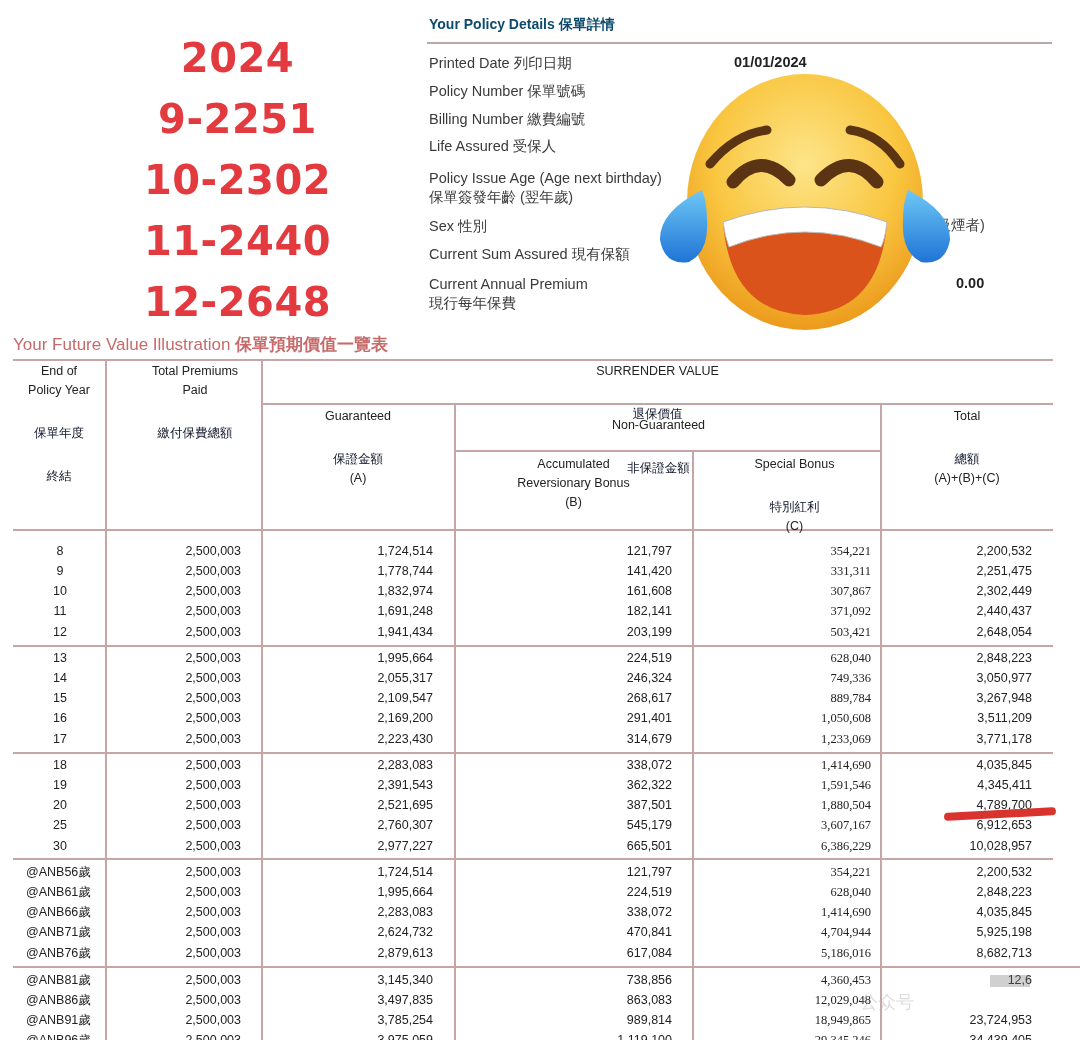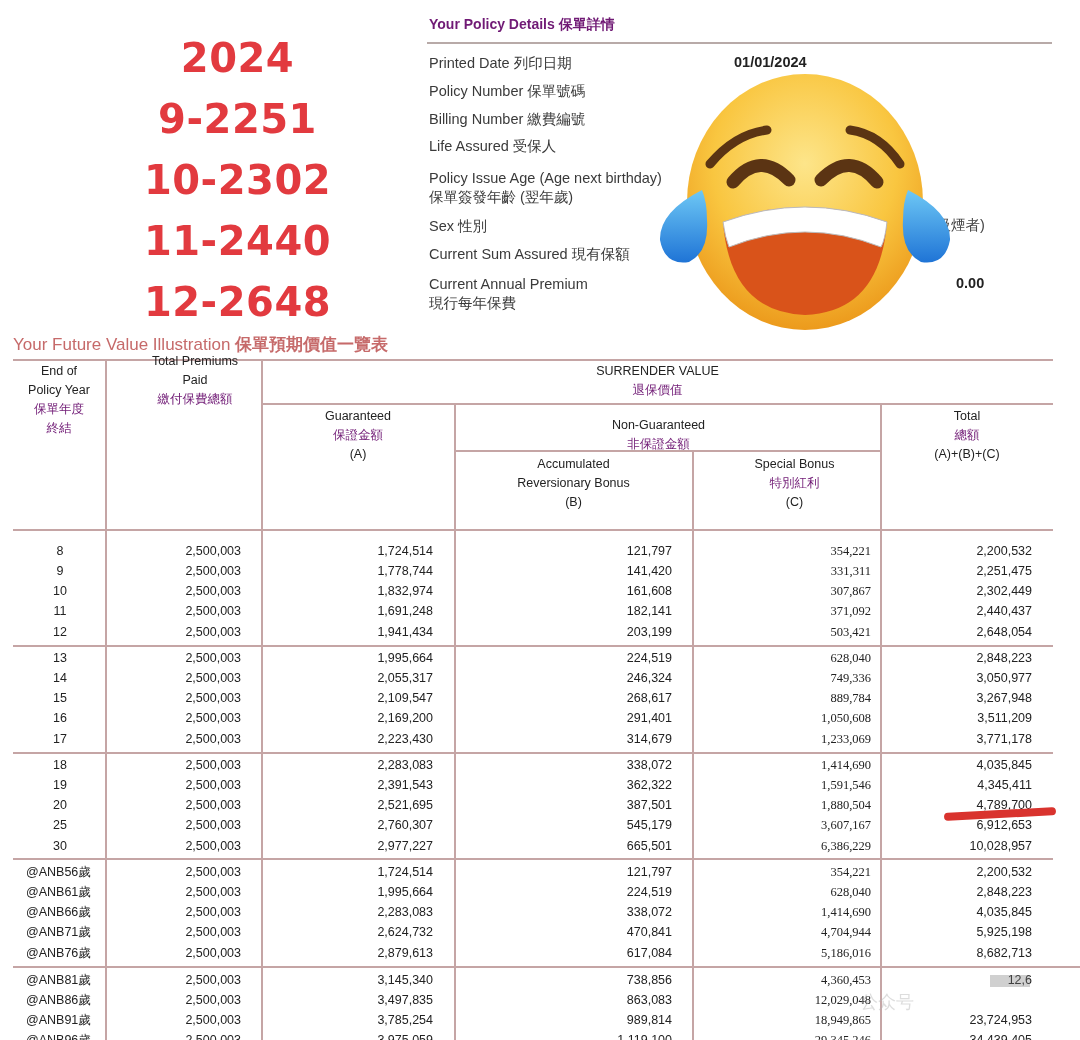--- a/index.html
+++ b/index.html
@@ -5,38 +5,38 @@
   html, body { margin:0; padding:0; background:#ffffff; }
   body { width:1080px; height:1040px; position:relative; overflow:hidden;
          font-family:"Liberation Sans", "DejaVu Sans", sans-serif; color:#222; }
 
   
   .annot { position:absolute; left:0; top:28px; width:475px; text-align:center; }
   .annot div { color:#e23a3f; font-family:"DejaVu Sans", sans-serif; font-weight:bold;
                font-size:40px; line-height:61px; letter-spacing:0.5px; }
 
   
-  .pd-title { position:absolute; left:429px; top:16px; font-size:14px; font-weight:bold; color:#701a75; }
+  .pd-title { position:absolute; left:429px; top:16px; font-size:14px; font-weight:bold; color:#0c4a6e; }
   .pd-rule { position:absolute; left:427px; top:42px; width:625px; height:2px; background:#b8aaa8; }
   .pd-row { position:absolute; left:429px; font-size:14.5px; color:#3a3a3a; line-height:19px; }
   .pd-val { position:absolute; font-size:14.5px; font-weight:bold; color:#222; }
   .pd-partial { position:absolute; left:922px; top:216px; font-size:14.5px; color:#444; }
 
   
   .emoji { position:absolute; left:655px; top:72px; width:300px; height:260px; }
 
   
   .fv-title { position:absolute; left:13px; top:333px; font-size:17px; color:#c66a6a; }
   .fv-title .zh { font-family:"DejaVu Serif", serif; font-weight:bold; }
 
   
   .hline { position:absolute; height:2px; background:#c5a5a5; }
   .vline { position:absolute; width:2px; background:#c5a5a5; }
   .hdr { position:absolute; text-align:center; font-size:12.5px; line-height:19px; color:#222; }
-  .hdr .zh { color:#701a75; }
+  .hdr .zh { color:#0f172a;margin-top:24px; }
   .row { position:absolute; left:0; width:1080px; height:20px; font-size:12.5px; color:#222; }
   .row span { position:absolute; top:0; line-height:20px; }
   .c0 { left:20px; width:80px; text-align:center; }
   .c1 { right:839px; text-align:right; }
   .c2 { right:647px; text-align:right; }
   .c3 { right:408px; text-align:right;margin-left:32px; }
   .c4 { right:209px; text-align:left;font-family:Liberation Serif, serif; }
   .c5 { right:48px; text-align:right; }
   .c0.anb { text-align:left; left:26px; }
 
@@ -116,21 +116,21 @@
 <div class="vline" style="left:454px;top:403px;height:637px"></div>
 <div class="vline" style="left:692px;top:450px;height:590px"></div>
 <div class="vline" style="left:880px;top:403px;height:637px"></div>
 
 <div class="hdr" style="left:13px;top:362px;width:92px">
   <div>End of</div>
   <div>Policy Year</div>
   <div class="zh">保單年度</div>
   <div class="zh">終結</div>
 </div>
-<div class="hdr" style="left:106px;top:352px;width:178px">
+<div class="hdr" style="left:106px;top:362px;width:178px">
   <div>Total Premiums</div>
   <div>Paid</div>
   <div class="zh">繳付保費總額</div>
 </div>
 <div class="hdr" style="left:262px;top:362px;width:791px">
   <div>SURRENDER VALUE</div>
   <div class="zh">退保價值</div>
 </div>
 <div class="hdr" style="left:262px;top:407px;width:192px">
   <div>Guaranteed</div>

